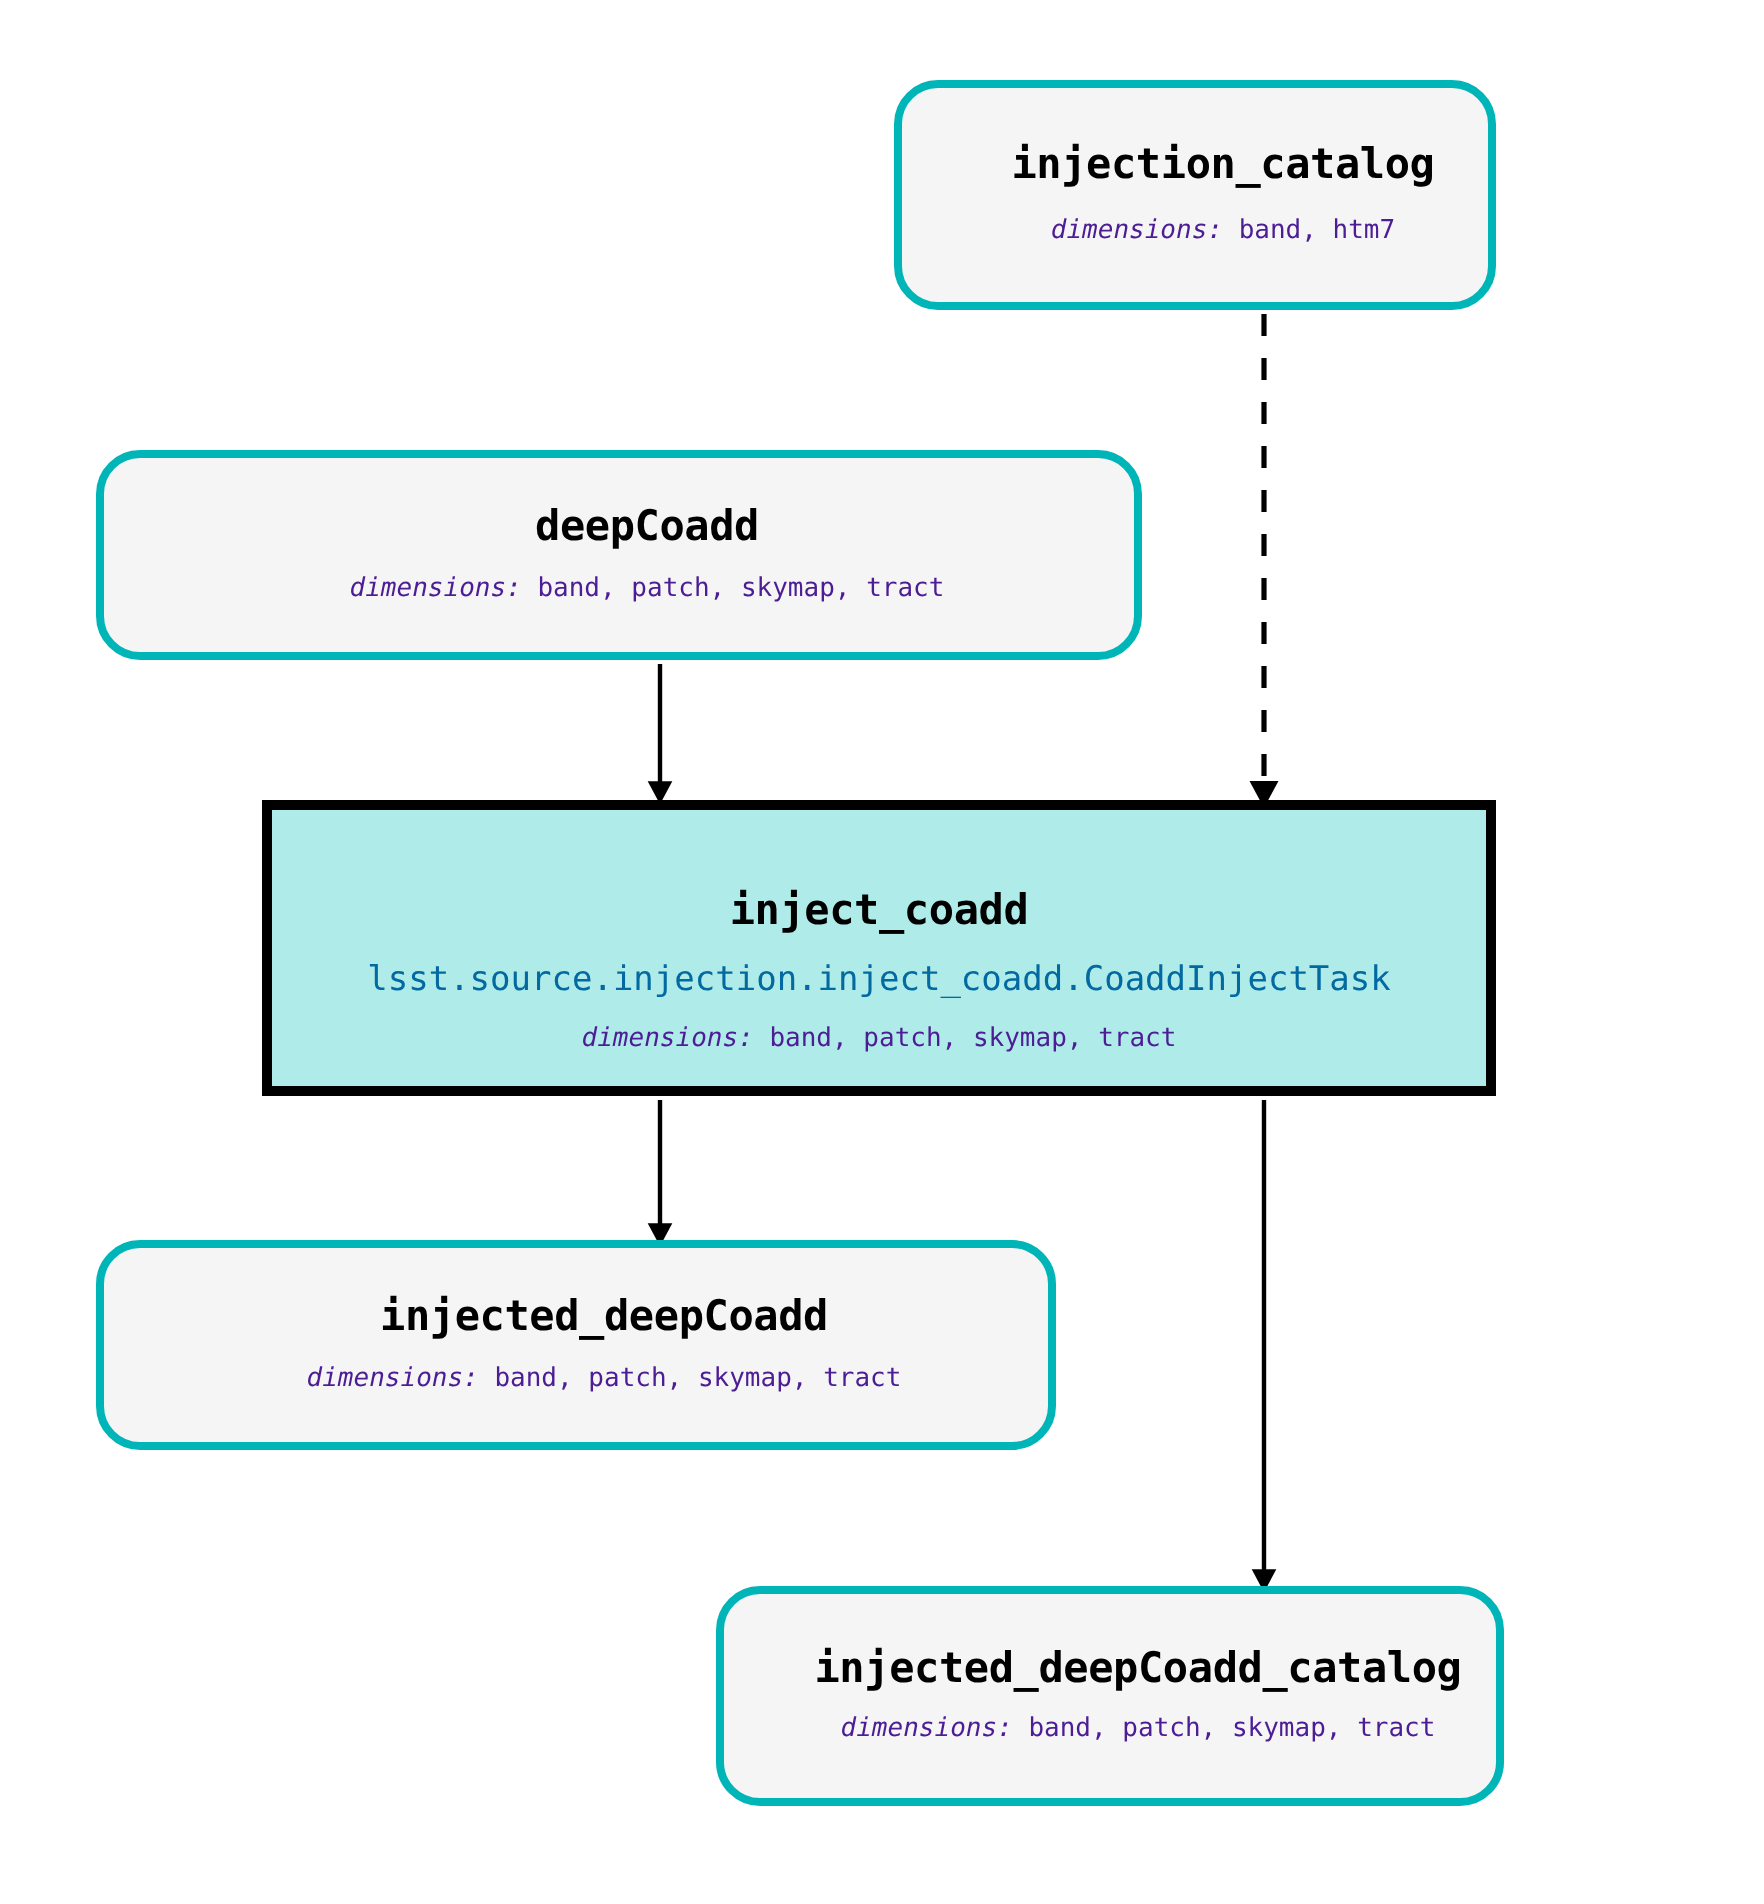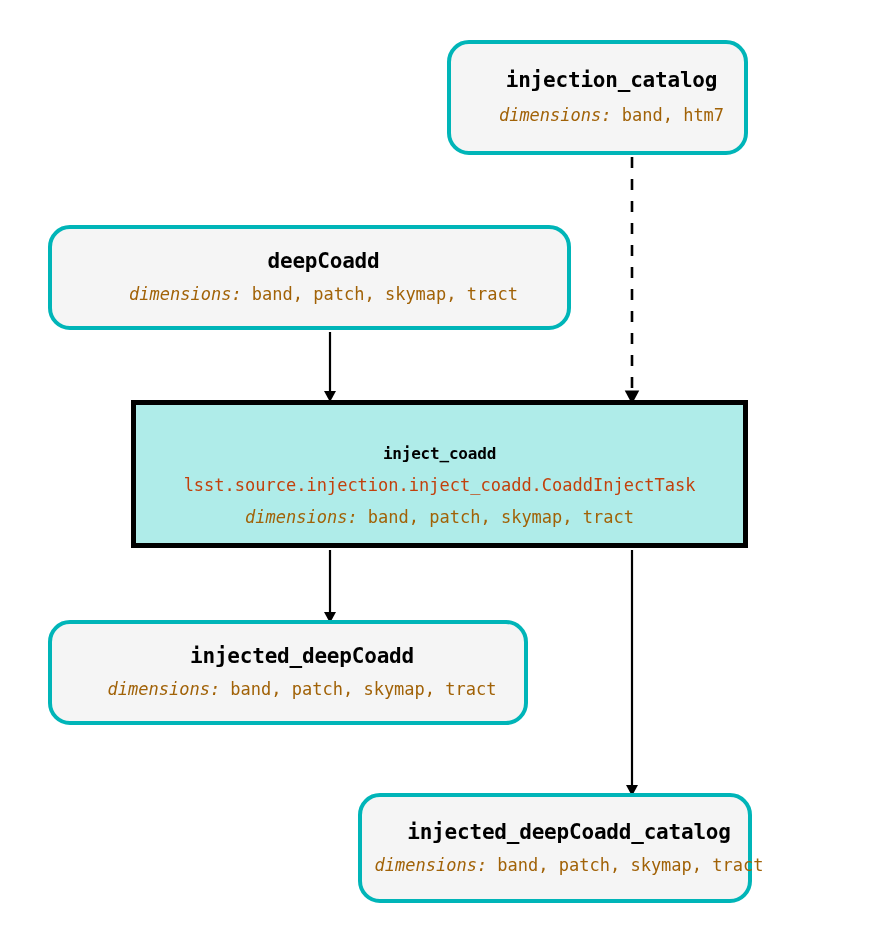--- a/index.html
+++ b/index.html
@@ -48,35 +48,35 @@
   .node-title {
     font-family: "DejaVu Sans Mono", monospace;
     font-weight: bold;
     font-size: 21px;
     color: #000000;
     letter-spacing: -0.2px;
     line-height: 1.1;
     white-space: nowrap;
   }
   .node.task .node-title {
-    font-size: 16px;
+    font-size: 21px;
     margin-bottom: 2px;
     margin-top: 24px;
   }
   .node-classname {
     font-family: "DejaVu Sans Mono", monospace;
     font-size: 17px;
-    color: #c2410c;
+    color: #0369a1;
     white-space: nowrap;
     line-height: 1.15;
   }
   .node-dims {
     font-family: "DejaVu Sans Mono", monospace;
-    font-size: 17px;
-    color: #a16207;
+    font-size: 13px;
+    color: #4c1d95;
     white-space: nowrap;
     line-height: 1.15;
   }
   .dims-label {
     font-style: italic;
   }
   .dims-value {
     font-style: normal;
   }
   

